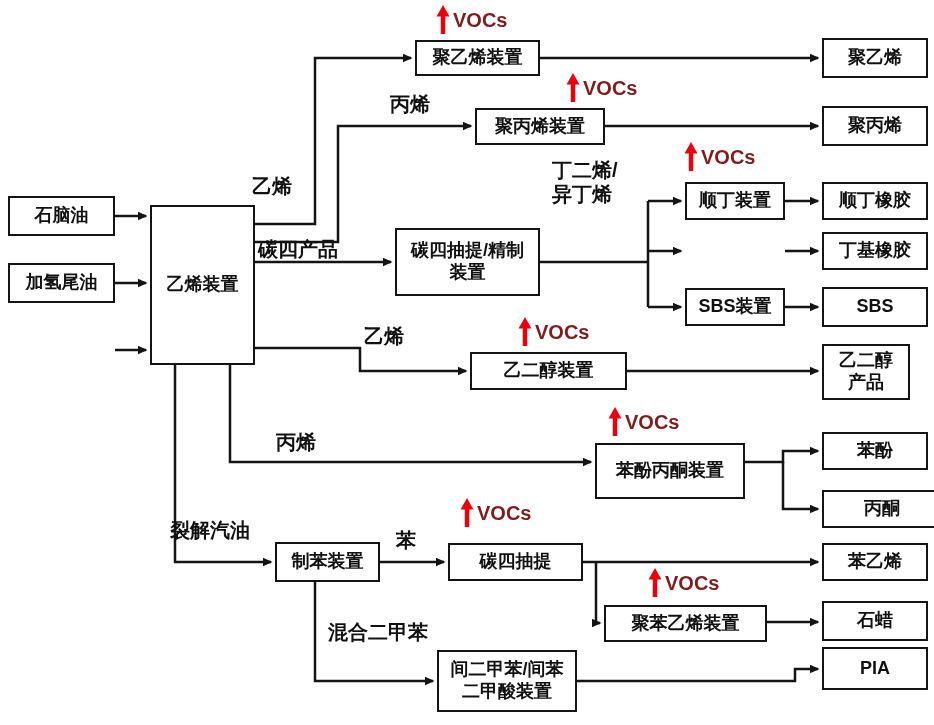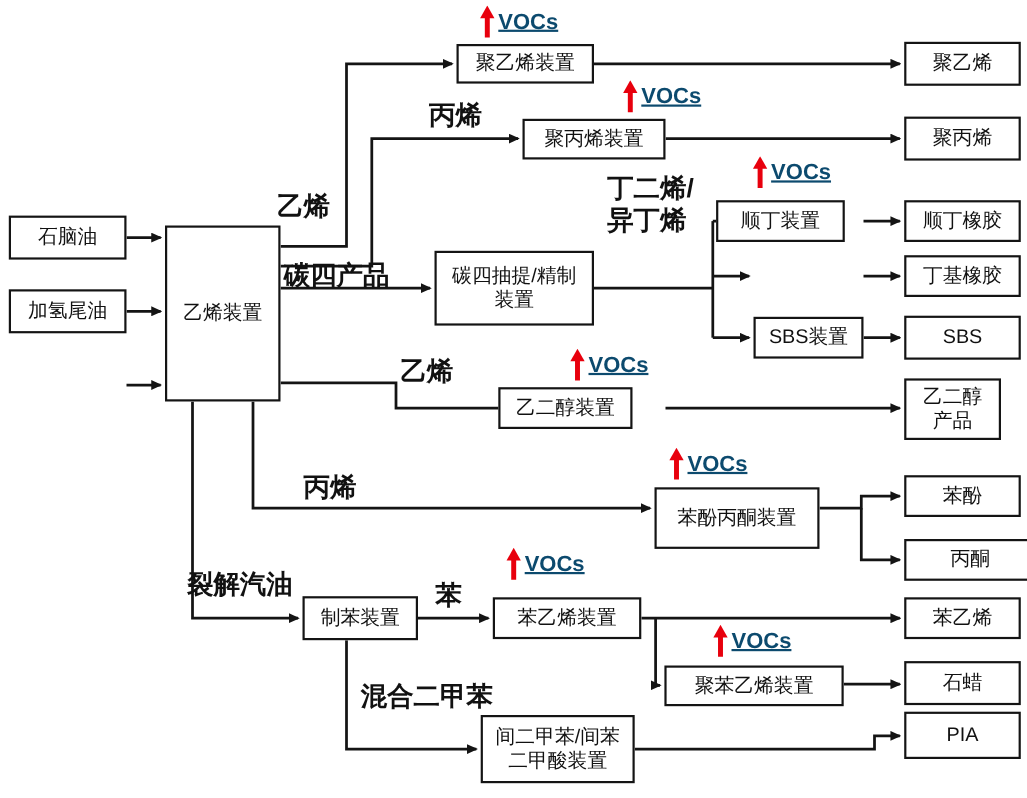--- a/index.html
+++ b/index.html
@@ -15,49 +15,48 @@
   .wires { position: absolute; left: 0; top: 0; z-index: 1; }
   .node {
     position: absolute;
     z-index: 2;
     border: 2.5px solid #141414;
     background: #ffffff;
     display: flex;
     align-items: center;
     justify-content: center;
     text-align: center;
-    font-weight: normal;
+    font-weight: bold;
     font-size: 18px;
     color: #111111;
     line-height: 1.22;
     white-space: pre-line;
     padding: 1px 2px;
   }
   .stream-label {
     position: absolute;
     z-index: 2;
     font-weight: bold;
-    font-size: 24px;
+    font-size: 20px;
     color: #111111;
     line-height: 1.2;
     white-space: pre-line;
   }
   .stream-label.centered { }
   .vocs {
     position: absolute;
     z-index: 3;
     display: flex;
     align-items: center;
     gap: 3px;
   }
   .vocs .vocs-text {
-    color: #0c4a6e;
+    color: #7f1d1d;
     font-weight: bold;
     font-size: 20px;
-    text-decoration: underline;
   }
 </style>
 </head>
 <body>
 
 <div class="canvas">
 
   <svg class="wires" width="934" height="725" viewBox="0 0 934 725">
     <defs>
       <marker id="arr" markerWidth="10" markerHeight="9" refX="8.5" refY="4.5" orient="auto" markerUnits="userSpaceOnUse">
@@ -97,26 +96,26 @@
   </svg>
 
   <div class="node" style="left:8px;top:196px;width:107px;height:40px">石脑油</div>
   <div class="node" style="left:8px;top:263px;width:107px;height:40px">加氢尾油</div>
 
   <div class="node" style="left:150px;top:205px;width:105px;height:160px">乙烯装置</div>
   <div class="node" style="left:415px;top:40px;width:125px;height:36px">聚乙烯装置</div>
   <div class="node" style="left:475px;top:108px;width:130px;height:37px">聚丙烯装置</div>
   <div class="node" style="left:395px;top:228px;width:145px;height:68px">碳四抽提/精制
 装置</div>
-  <div class="node" style="left:651px;top:182px;width:117px;height:38px">顺丁装置</div>
+  <div class="node" style="left:685px;top:182px;width:100px;height:38px">顺丁装置</div>
   <div class="node" style="left:685px;top:288px;width:100px;height:38px">SBS装置</div>
-  <div class="node" style="left:453px;top:352px;width:122px;height:38px">乙二醇装置</div>
+  <div class="node" style="left:470px;top:352px;width:157px;height:38px">乙二醇装置</div>
   <div class="node" style="left:595px;top:443px;width:150px;height:56px">苯酚丙酮装置</div>
   <div class="node" style="left:275px;top:542px;width:105px;height:40px">制苯装置</div>
-  <div class="node" style="left:448px;top:543px;width:135px;height:38px">苯乙烯装置</div>
+  <div class="node" style="left:448px;top:543px;width:135px;height:38px">碳四抽提</div>
   <div class="node" style="left:604px;top:605px;width:163px;height:37px">聚苯乙烯装置</div>
   <div class="node" style="left:437px;top:650px;width:140px;height:62px">间二甲苯/间苯
 二甲酸装置</div>
 
   <div class="node" style="left:822px;top:38px;width:106px;height:40px">聚乙烯</div>
   <div class="node" style="left:822px;top:106px;width:106px;height:40px">聚丙烯</div>
   <div class="node" style="left:822px;top:182px;width:106px;height:38px">顺丁橡胶</div>
   <div class="node" style="left:822px;top:232px;width:106px;height:38px">丁基橡胶</div>
   <div class="node" style="left:822px;top:287px;width:106px;height:40px">SBS</div>
   <div class="node" style="left:822px;top:344px;width:88px;height:56px">乙二醇

